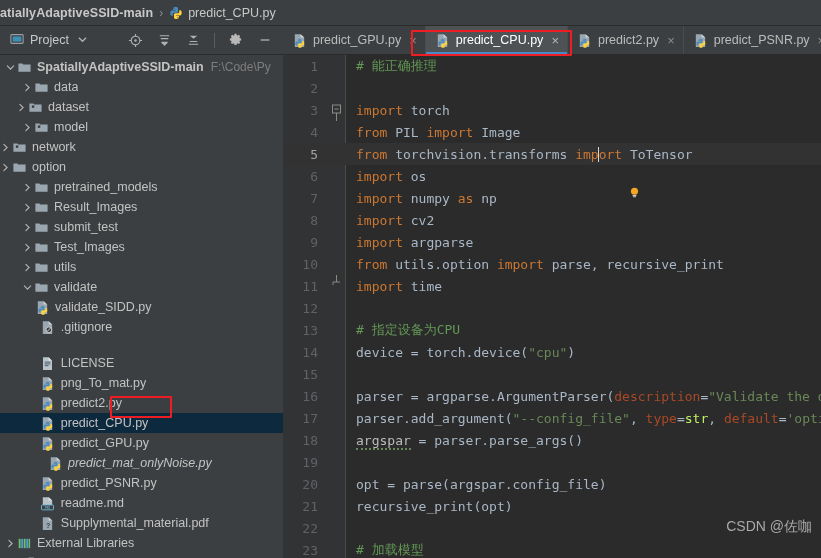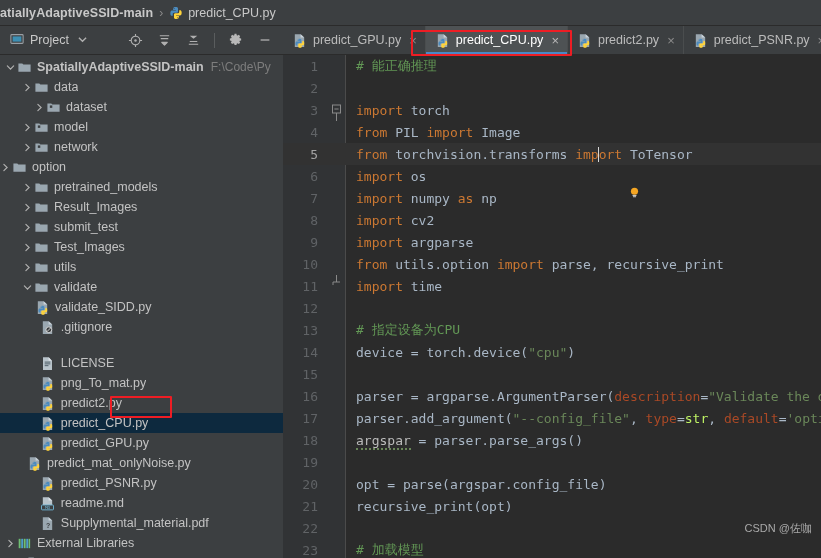--- a/index.html
+++ b/index.html
@@ -125,21 +125,21 @@
   .namedarg { color: #aa4926; }
   .builtin { color: #bef264; }
   .warnu { border-bottom: 2px dotted #6a8759; }
 
   .caret {
     display:inline-block; width:1px; height:15px; background:#d7d7d7;
     vertical-align:-3px; margin: 0 -0.5px;
   }
   .watermark {
     position:absolute; right: 9px; bottom: 22px;
-    font-size: 11px; color: #a9a9a9;
+    font-size: 14px; color: #a9a9a9;
   }
 
   .bulb {
     position:absolute; left: 345px; top: 131px; width:13px; height:13px;
   }
 </style>
 </head>
 <body>
 
 <div class="app">
@@ -228,21 +228,21 @@
             <path d="M3.2 1.5L6.8 5l-3.6 3.5" fill="none" stroke="#b0b0b0" stroke-width="1.3" stroke-linecap="round"></path>
           </svg>
         </span>
         <span class="ticon">
           <svg width="15" height="15" viewBox="0 0 16 16">
             <path d="M1.5 3.6h4.1l1.2 1.3h7.7v7.6H1.5z" fill="#9aa7b0"></path>
           </svg>
         </span>
         <span class="tlabel">data</span>
       </div>
-      <div class="trow" style="padding-left: 34px;">
+      <div class="trow" style="padding-left: 16px;">
         <span class="arrow">
           <svg width="9" height="9" viewBox="0 0 10 10">
             <path d="M3.2 1.5L6.8 5l-3.6 3.5" fill="none" stroke="#b0b0b0" stroke-width="1.3" stroke-linecap="round"></path>
           </svg>
         </span>
         <span class="ticon">
           <svg width="15" height="15" viewBox="0 0 16 16">
             <path d="M1.5 3.6h4.1l1.2 1.3h7.7v7.6H1.5z" fill="#9aa7b0"></path>
             <rect x="4.1" y="5.8" width="2.6" height="2.6" fill="#3c3f41"></rect>
           </svg>
@@ -256,21 +256,21 @@
           </svg>
         </span>
         <span class="ticon">
           <svg width="15" height="15" viewBox="0 0 16 16">
             <path d="M1.5 3.6h4.1l1.2 1.3h7.7v7.6H1.5z" fill="#9aa7b0"></path>
             <rect x="4.1" y="5.8" width="2.6" height="2.6" fill="#3c3f41"></rect>
           </svg>
         </span>
         <span class="tlabel">model</span>
       </div>
-      <div class="trow" style="padding-left: 22px;">
+      <div class="trow" style="">
         <span class="arrow">
           <svg width="9" height="9" viewBox="0 0 10 10">
             <path d="M3.2 1.5L6.8 5l-3.6 3.5" fill="none" stroke="#b0b0b0" stroke-width="1.3" stroke-linecap="round"></path>
           </svg>
         </span>
         <span class="ticon">
           <svg width="15" height="15" viewBox="0 0 16 16">
             <path d="M1.5 3.6h4.1l1.2 1.3h7.7v7.6H1.5z" fill="#9aa7b0"></path>
             <rect x="4.1" y="5.8" width="2.6" height="2.6" fill="#3c3f41"></rect>
           </svg>
@@ -454,21 +454,21 @@
             <path d="M3 1.2h6.2L13 4.8v10H3z" fill="#9aa7b0"></path>
             <path d="M9.2 1.2L13 4.8H9.2z" fill="#c9d3da"></path>
             <g transform="translate(2.6,5.2) scale(0.72)">
               <path d="M7.7 1.2c-1.6 0-3 .5-3 1.9v1.6h3.2v.5H3.3s-1.8-.2-1.8 3 1.6 3 1.6 3h1.2V9.5s-.1-1.7 1.5-1.7h3s1.5 0 1.5-1.5V2.9s.2-1.7-2.6-1.7zm-1.8 1c.3 0 .6.3.6.6s-.3.6-.6.6-.6-.3-.6-.6.3-.6.6-.6z" fill="#4b8bbe"></path>
               <path d="M8.3 14.8c1.6 0 3-.5 3-1.9v-1.6H8.1v-.5h4.6s1.8.2 1.8-3-1.6-3-1.6-3h-1.2v1.7s.1 1.7-1.5 1.7h-3s-1.5 0-1.5 1.5v3.4s-.2 1.7 2.6 1.7zm1.8-1c-.3 0-.6-.3-.6-.6s.3-.6.6-.6.6.3.6.6-.3.6-.6.6z" fill="#ffd43b"></path>
             </g>
           </svg>
         </span>
         <span class="tlabel">predict_GPU.py</span>
       </div>
-      <div class="trow" style="padding-left: 15px;">
+      <div class="trow" style="padding-left: 36px; font-style: italic;">
         <span class="arrow"></span>
         <span class="ticon">
           <svg width="15" height="15" viewBox="0 0 16 16">
             <path d="M3 1.2h6.2L13 4.8v10H3z" fill="#9aa7b0"></path>
             <path d="M9.2 1.2L13 4.8H9.2z" fill="#c9d3da"></path>
             <g transform="translate(2.6,5.2) scale(0.72)">
               <path d="M7.7 1.2c-1.6 0-3 .5-3 1.9v1.6h3.2v.5H3.3s-1.8-.2-1.8 3 1.6 3 1.6 3h1.2V9.5s-.1-1.7 1.5-1.7h3s1.5 0 1.5-1.5V2.9s.2-1.7-2.6-1.7zm-1.8 1c.3 0 .6.3.6.6s-.3.6-.6.6-.6-.3-.6-.6.3-.6.6-.6z" fill="#4b8bbe"></path>
               <path d="M8.3 14.8c1.6 0 3-.5 3-1.9v-1.6H8.1v-.5h4.6s1.8.2 1.8-3-1.6-3-1.6-3h-1.2v1.7s.1 1.7-1.5 1.7h-3s-1.5 0-1.5 1.5v3.4s-.2 1.7 2.6 1.7zm1.8-1c-.3 0-.6-.3-.6-.6s.3-.6.6-.6.6.3.6.6-.3.6-.6.6z" fill="#ffd43b"></path>
             </g>
           </svg>

